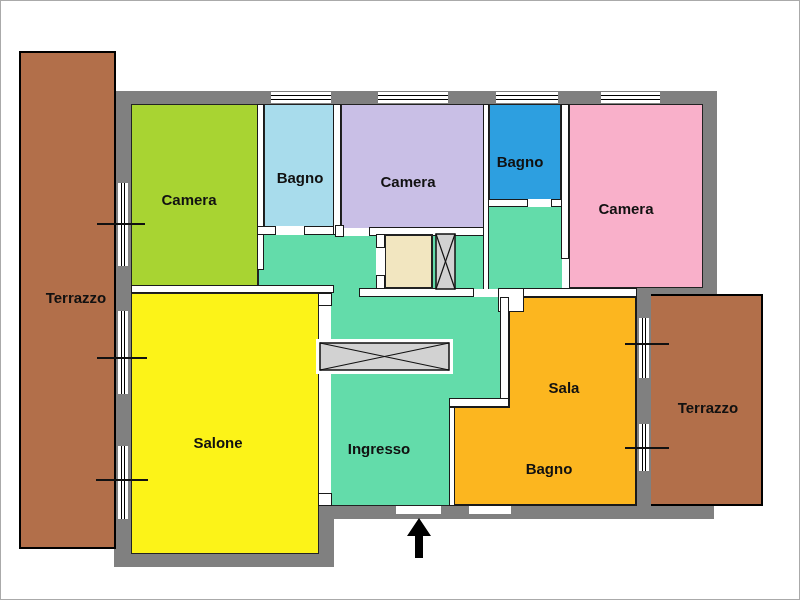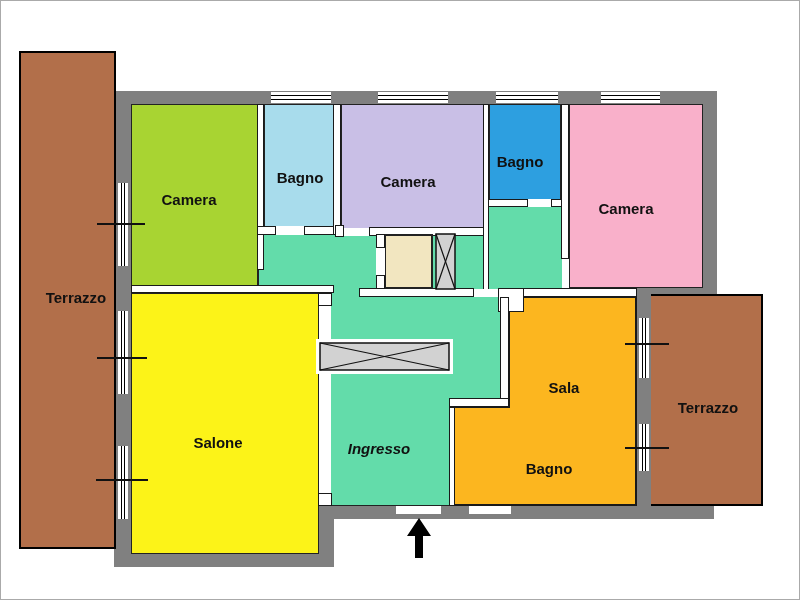--- a/index.html
+++ b/index.html
@@ -118,18 +118,18 @@
     <polygon points="14,0 26,18 18,18 18,40 10,40 10,18 2,18" fill="#000000"></polygon>
   </svg>
 
   <div class="lbl" style="left:75px;top:296px;">Terrazzo</div>
   <div class="lbl" style="left:188px;top:198px;">Camera</div>
   <div class="lbl" style="left:299px;top:176px;">Bagno</div>
   <div class="lbl" style="left:407px;top:180px;">Camera</div>
   <div class="lbl" style="left:519px;top:160px;">Bagno</div>
   <div class="lbl" style="left:625px;top:207px;">Camera</div>
   <div class="lbl" style="left:217px;top:441px;">Salone</div>
-  <div class="lbl" style="left:378px;top:447px;font-style:italic;">Ingresso</div>
+  <div class="lbl" style="left:378px;top:447px;">Ingresso</div>
   <div class="lbl" style="left:563px;top:386px;text-align:right;">Sala</div>
   <div class="lbl" style="left:548px;top:467px;">Bagno</div>
   <div class="lbl" style="left:707px;top:406px;">Terrazzo</div>
 
 </div>
 
 </body></html>

